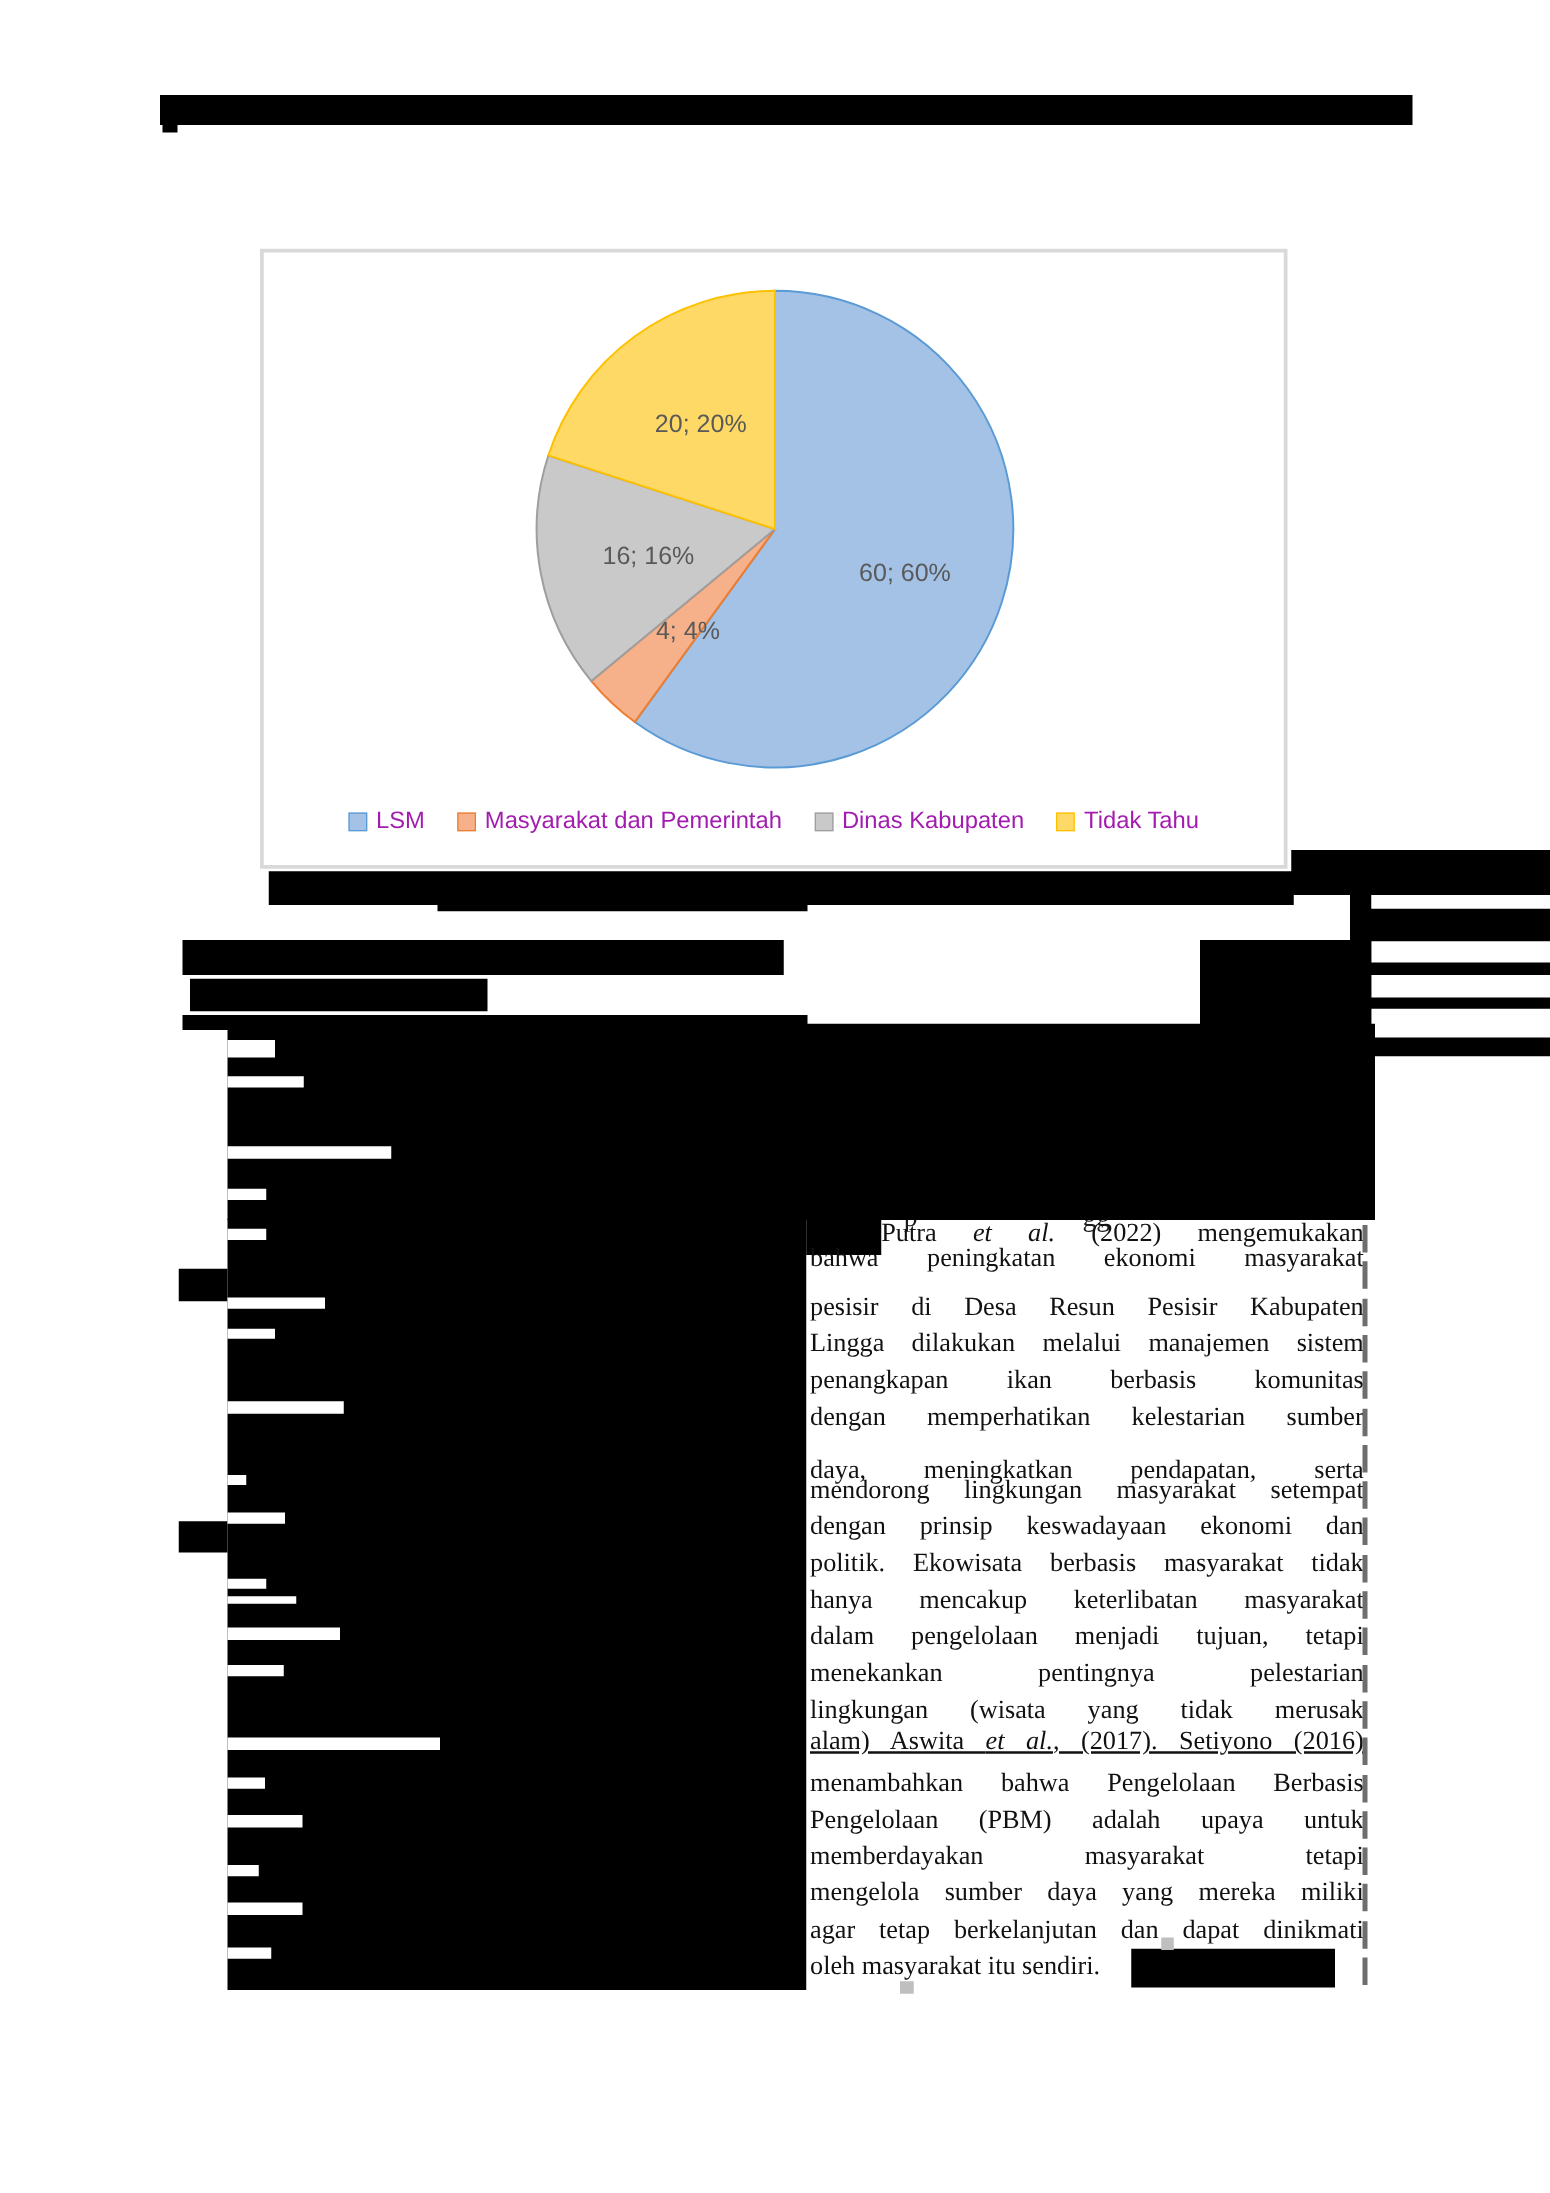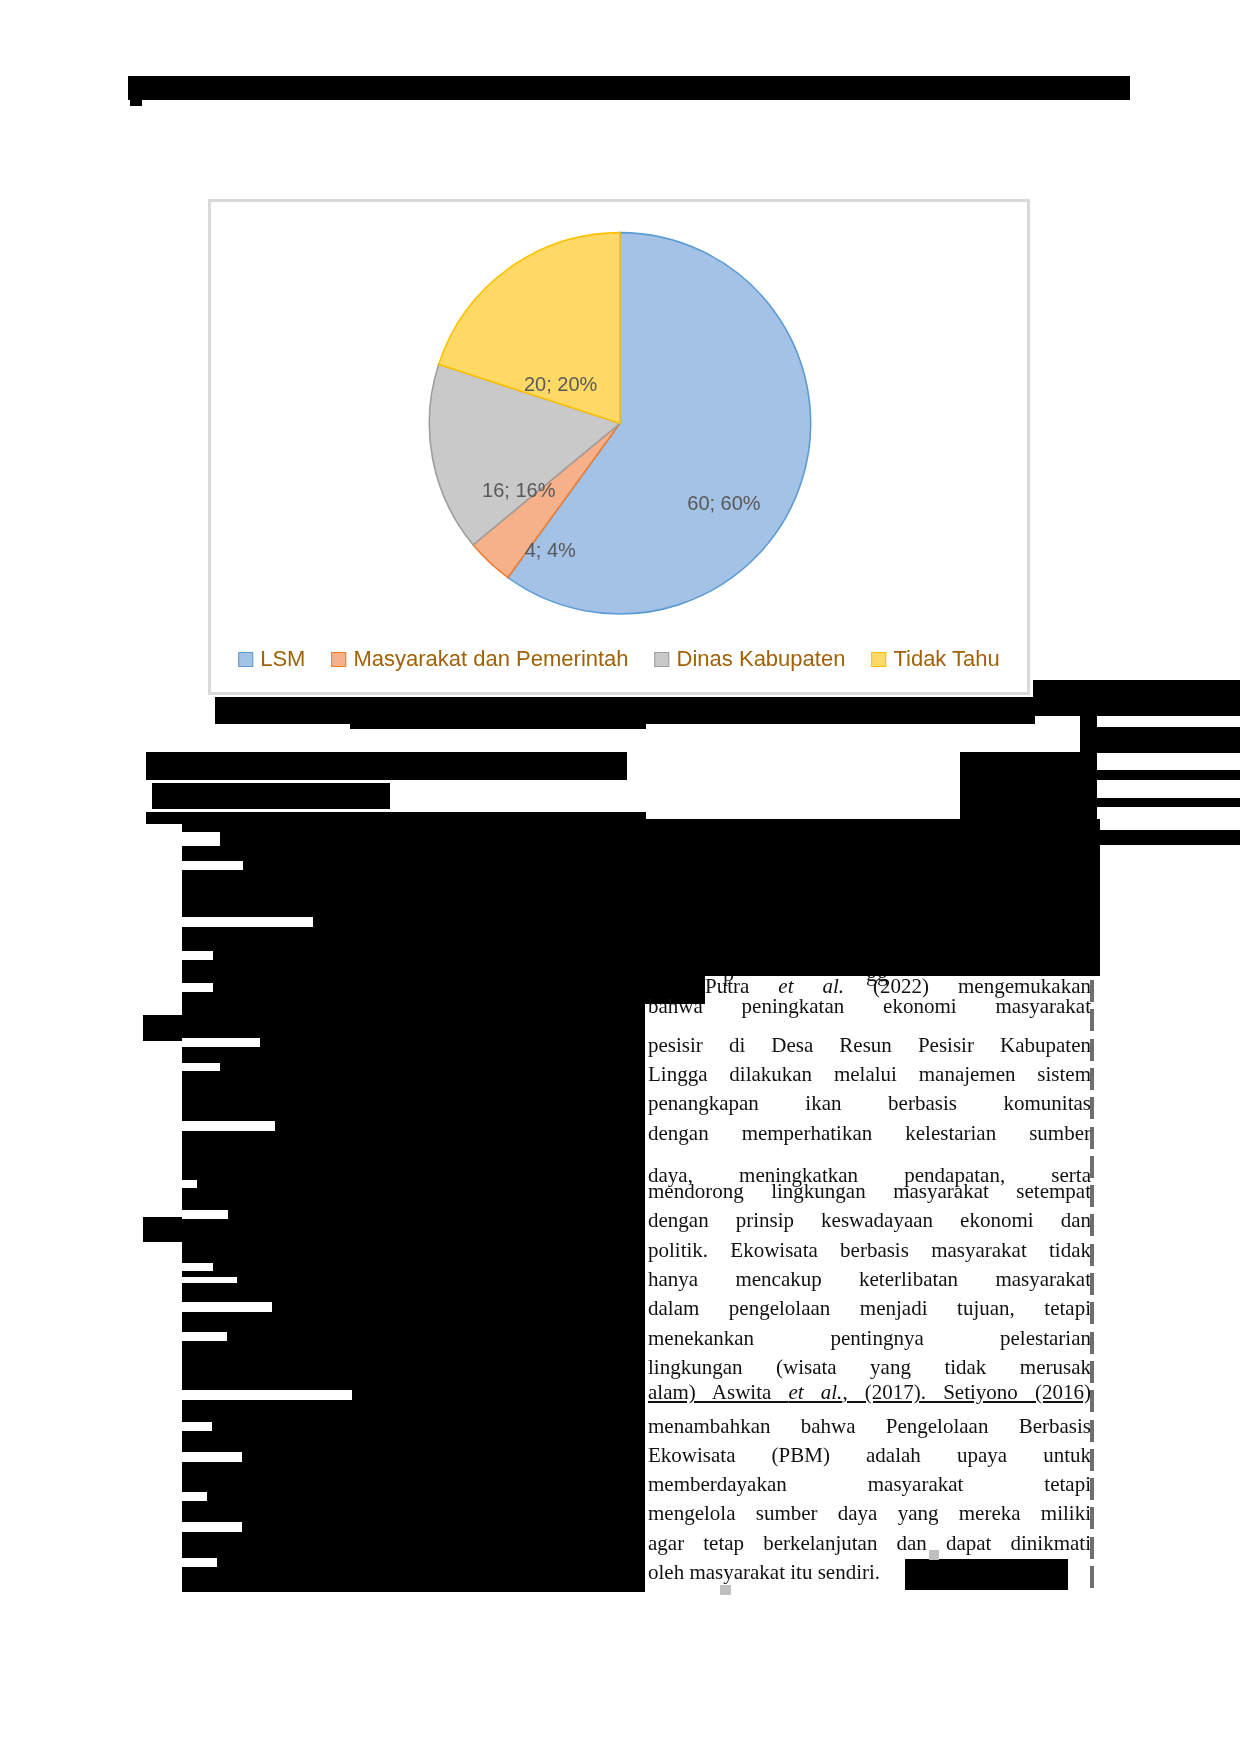--- a/index.html
+++ b/index.html
@@ -6,26 +6,26 @@
   #page{position:relative;width:1240px;height:1754px;background:#ffffff;overflow:hidden;
         font-family:"Liberation Sans",sans-serif;}
   .bar{position:absolute;background:#000;}
   .notch{position:absolute;background:#fff;}
   .artifact{position:absolute;}
   
   #chart-frame{position:absolute;left:208px;top:199px;width:822px;height:496px;
       border:3px solid #d9d9d9;background:#fff;box-sizing:border-box;}
   #pie-svg{position:absolute;left:0;top:0;width:100%;height:100%;}
   .slice-label{position:absolute;transform:translate(-50%,-50%);font-size:20px;color:#595959;
-      white-space:nowrap;font-family:"Liberation Sans",sans-serif;margin-top:44px;}
+      white-space:nowrap;font-family:"Liberation Sans",sans-serif;}
   #legend{position:absolute;left:50%;top:444px;transform:translateX(-50%);
       display:flex;align-items:center;gap:26px;white-space:nowrap;}
   .legend-item{display:flex;align-items:center;gap:7px;}
   .legend-swatch{width:13px;height:13px;border:1.5px solid;box-sizing:content-box;}
-  .legend-label{font-size:22px;color:#a16207;}
+  .legend-label{font-size:19px;color:#a21caf;}
   
   #paragraph{position:absolute;left:648px;top:972px;width:443px;
       font-family:"Liberation Serif",serif;font-size:21px;color:#111;}
   .pline{position:absolute;left:0;width:443px;height:29.3px;line-height:29.3px;
       text-align:justify;text-align-last:justify;white-space:normal;box-sizing:border-box;}
   .pline.first{padding-left:57px;}
   .pline.last{text-align-last:left;}
   .tick{position:absolute;width:4px;height:22px;background:#6e6e6e;}
   #fragments{position:absolute;left:700px;top:976px;width:230px;height:12px;overflow:hidden;}
   #fragments span{position:absolute;top:-15px;font-family:"Liberation Serif",serif;
@@ -127,21 +127,21 @@
       <div class="pline" style="top: 189px;">daya, meningkatkan pendapatan, serta</div>
       <div class="pline" style="top: 205.1px;">mendorong lingkungan masyarakat setempat</div>
       <div class="pline" style="top: 234.4px;">dengan prinsip keswadayaan ekonomi dan</div>
       <div class="pline" style="top: 263.7px;">politik. Ekowisata berbasis masyarakat tidak</div>
       <div class="pline" style="top: 293px;">hanya mencakup keterlibatan masyarakat</div>
       <div class="pline" style="top: 322.3px;">dalam pengelolaan menjadi tujuan, tetapi</div>
       <div class="pline" style="top: 351.6px;">menekankan pentingnya pelestarian</div>
       <div class="pline" style="top: 380.9px;">lingkungan (wisata yang tidak merusak</div>
       <div class="pline" style="top: 406px; text-decoration: underline;">alam) Aswita <i>et al.</i>, (2017). Setiyono (2016)</div>
       <div class="pline" style="top: 439.5px;">menambahkan bahwa Pengelolaan Berbasis</div>
-      <div class="pline" style="top: 468.8px;">Ekowisata (PBM) adalah upaya untuk</div>
+      <div class="pline" style="top: 468.8px;">Pengelolaan (PBM) adalah upaya untuk</div>
       <div class="pline" style="top: 498.1px;">memberdayakan masyarakat tetapi</div>
       <div class="pline" style="top: 527.4px;">mengelola sumber daya yang mereka miliki</div>
       <div class="pline" style="top: 556.7px;">agar tetap berkelanjutan dan dapat dinikmati</div>
       <div class="pline last" style="top: 586px;">oleh masyarakat itu sendiri.</div>
     </div>
 
   <div id="ticks">
       <div class="tick" style="left: 1090px; top: 980px;"></div>
       <div class="tick" style="left: 1090px; top: 1009.3px;"></div>
       <div class="tick" style="left: 1090px; top: 1038.6px;"></div>

